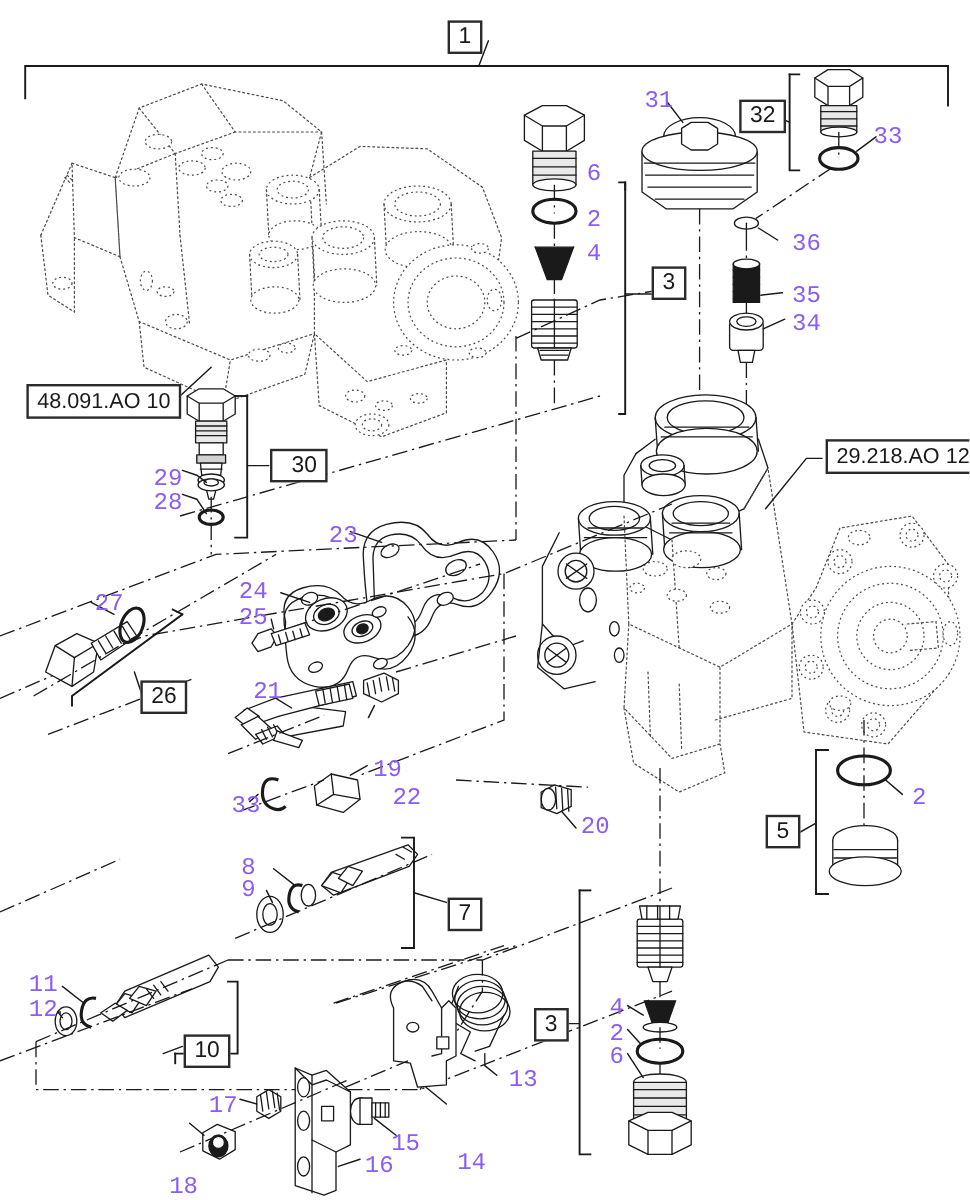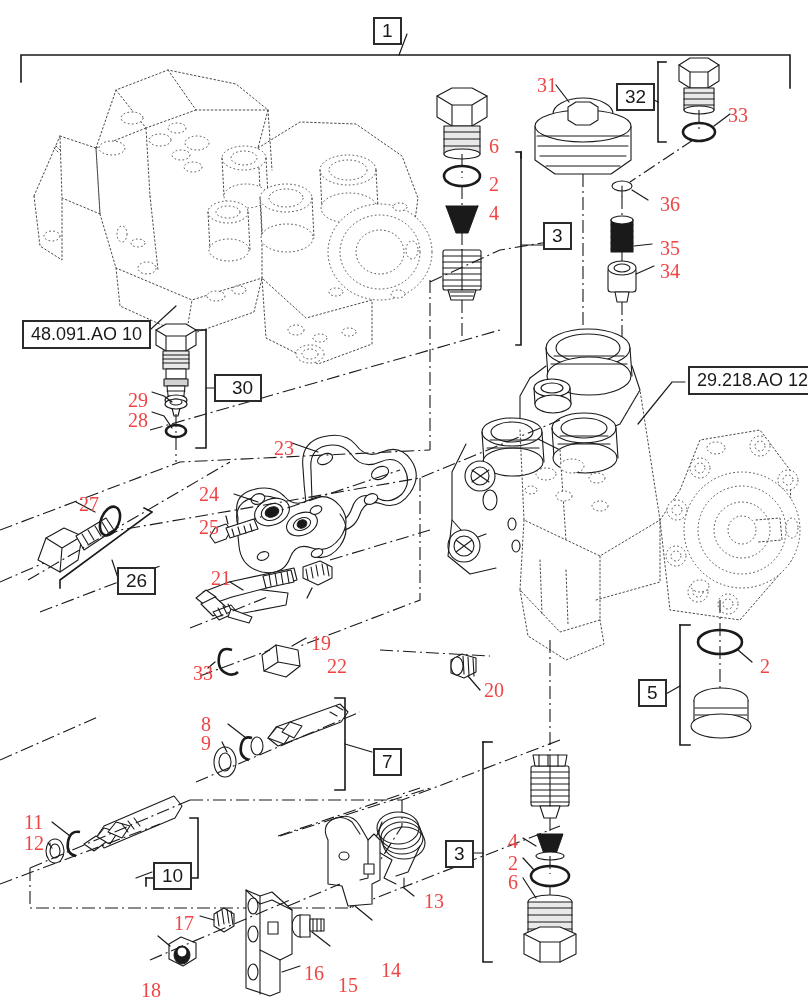--- a/index.html
+++ b/index.html
@@ -1,20 +1,20 @@
 <!DOCTYPE html>
 <html><head>
 <meta charset="utf-8">
 <style>
   html,body{margin:0;padding:0;background:#ffffff;}
   #page{position:relative;width:808px;height:1000px;background:#fff;
         font-family:"Liberation Sans",sans-serif;overflow:hidden;}
   #page svg{position:absolute;left:0;top:0;width:808px;height:1000px;}
-  .lbl{position:absolute;font-family:Liberation Serif, serif;font-size:20px;
-       color:#ef4444;line-height:1;white-space:nowrap;}
+  .lbl{position:absolute;font-family:Liberation Mono, monospace;font-size:20px;
+       color:#8b5cf6;line-height:1;white-space:nowrap;}
   .boxlbl{position:absolute;font-family:"Liberation Sans",sans-serif;font-size:19px;
        color:#1a1a1a;border:2px solid #2b2b2b;background:#fff;
        padding:2px 7px 3px 7px;line-height:1;white-space:nowrap;}
   .reflbl{position:absolute;font-family:"Liberation Sans",sans-serif;font-size:18px;
        color:#1a1a1a;border:2px solid #2b2b2b;background:#fff;
        padding:3px 7px 4px 7px;line-height:1;white-space:nowrap;}
 </style>
 </head>
 <body>
 
@@ -508,21 +508,21 @@
     <ellipse class="sw" cx="182" cy="952" rx="5" ry="5"></ellipse>
     <path class="ld" d="M170 946 L158 936"></path>
     <path class="cl" d="M150 960 L290 900"></path>
   </g>
 
 </svg>
 
 <div class="boxlbl" style="left:373px;top:17px;">1</div>
 <div class="boxlbl" style="left:543px;top:222px;">3</div>
 <div class="boxlbl" style="left:616px;top:83px;">32</div>
-<div class="boxlbl" style="left:214px;top:374px;padding-left:16px;">30</div>
+<div class="boxlbl" style="left:225px;top:374px;padding-left:16px;">30</div>
 <div class="boxlbl" style="left:117px;top:567px;">26</div>
 <div class="boxlbl" style="left:638px;top:679px;">5</div>
 <div class="boxlbl" style="left:373px;top:748px;">7</div>
 <div class="boxlbl" style="left:153px;top:862px;">10</div>
 <div class="boxlbl" style="left:445px;top:840px;">3</div>
 
 <div class="reflbl" style="left:22px;top:320px;">48.091.AO 10</div>
 <div class="reflbl" style="left:688px;top:366px;">29.218.AO 12</div>
 
 <div class="lbl" style="left:489px;top:136px;">6</div>
@@ -531,34 +531,34 @@
 <div class="lbl" style="left:537px;top:75px;">31</div>
 <div class="lbl" style="left:728px;top:105px;">33</div>
 <div class="lbl" style="left:660px;top:194px;">36</div>
 <div class="lbl" style="left:660px;top:238px;">35</div>
 <div class="lbl" style="left:660px;top:261px;">34</div>
 <div class="lbl" style="left:128px;top:390px;">29</div>
 <div class="lbl" style="left:128px;top:410px;">28</div>
 <div class="lbl" style="left:55px;top:494px;margin-left:24px;">27</div>
 <div class="lbl" style="left:274px;top:438px;">23</div>
 <div class="lbl" style="left:199px;top:484px;">24</div>
-<div class="lbl" style="left:199px;top:506px;margin-top:11px;">25</div>
+<div class="lbl" style="left:199px;top:506px;">25</div>
 <div class="lbl" style="left:211px;top:568px;">21</div>
 <div class="lbl" style="left:311px;top:598px;margin-top:35px;">19</div>
 <div class="lbl" style="left:327px;top:628px;margin-top:28px;">22</div>
 <div class="lbl" style="left:193px;top:663px;">33</div>
 <div class="lbl" style="left:484px;top:680px;">20</div>
 <div class="lbl" style="left:760px;top:656px;">2</div>
 <div class="lbl" style="left:201px;top:714px;">8</div>
 <div class="lbl" style="left:201px;top:733px;">9</div>
 <div class="lbl" style="left:24px;top:812px;">11</div>
 <div class="lbl" style="left:24px;top:833px;">12</div>
 <div class="lbl" style="left:508px;top:831px;">4</div>
 <div class="lbl" style="left:508px;top:853px;">2</div>
 <div class="lbl" style="left:508px;top:872px;">6</div>
 <div class="lbl" style="left:424px;top:891px;">13</div>
 <div class="lbl" style="left:381px;top:920px;margin-top:40px;">14</div>
 <div class="lbl" style="left:174px;top:913px;">17</div>
 <div class="lbl" style="left:141px;top:980px;">18</div>
-<div class="lbl" style="left:338px;top:944px;margin-top:31px;">15</div>
+<div class="lbl" style="left:326px;top:944px;">15</div>
 <div class="lbl" style="left:304px;top:963px;">16</div>
 
 </div>
 
 </body></html>

